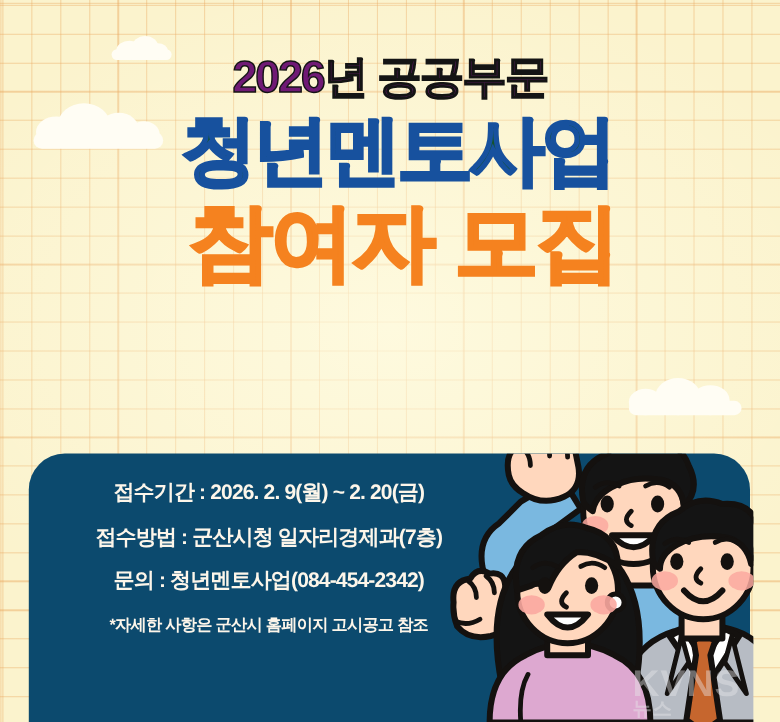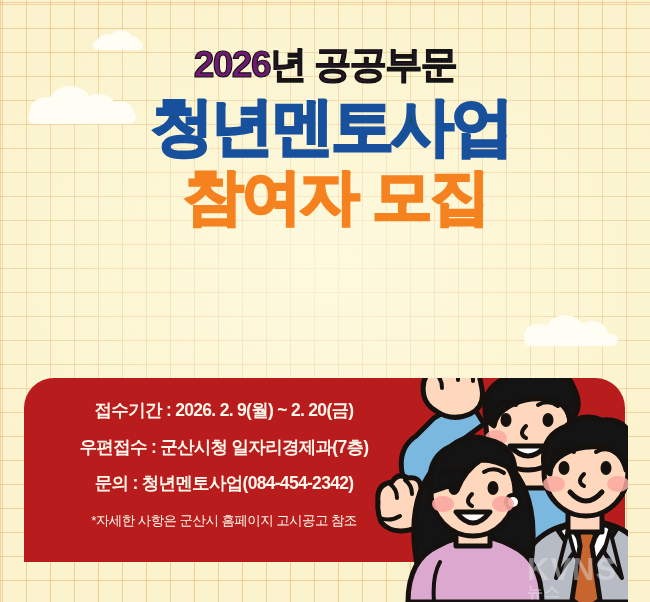--- a/index.html
+++ b/index.html
@@ -84,37 +84,37 @@
   .title-main {
     font-size: 63px;
     font-weight: 900;
     letter-spacing: -3px;
     color: #14532d;
     line-height: 1.12;
     margin: 6px 0 0 12px;
     -webkit-text-stroke: 2.5px #17519e;
   }
   .title-sub {
-    font-size: 60px;
+    font-size: 70px;
     font-weight: 900;
     letter-spacing: -2px;
     color: #f5821f;
     line-height: 1.12;
     margin: 2px 0 0 0;
     padding-left: 22px;
     -webkit-text-stroke: 2.5px #f5821f;
   }
   
   #info-box {
     position: absolute;
     left: 24px;
     top: 378px;
     width: 601px;
-    height: 184px;
-    background: #b91c1c;
+    height: 224px;
+    background: #0c4a6e;
     border-radius: 30px 30px 0 0;
     overflow: hidden;
   }
   .info-lines {
     position: absolute;
     left: 0;
     top: 24px;
     width: 400px;
     text-align: center;
     color: #fdf6ea;
@@ -123,21 +123,21 @@
     font-size: 17.5px;
     font-weight: 700;
     letter-spacing: -0.7px;
     line-height: 1.0;
     margin: 0 0 19px 0;
     white-space: nowrap;
   }
   .info-line .b { font-weight: 900; }
   .info-note {
     font-size: 13.5px;
-    font-weight: 400;
+    font-weight: 700;
     letter-spacing: -0.6px;
     margin: 6px 0 0 0;
     white-space: nowrap;
     text-align: center;
   }
   
   #people {
     position: absolute;
     left: 372px;
     top: 352px;
@@ -198,21 +198,21 @@
     <p class="title-small">2026년 공공부문</p>
     <p class="title-main">청년멘토사업</p>
     <p class="title-sub">참여자 모집</p>
   </div>
 
   <div id="info-box">
     <div class="info-lines">
 
       <p class="info-line"><span>접수기간 : 2026. </span><span class="b">2. 9</span><span>(월) ~ </span><span class="b">2. 20</span><span>(금)</span></p>
 
-      <p class="info-line">우편접수 : 군산시청 일자리경제과(7층)</p>
+      <p class="info-line">접수방법 : 군산시청 일자리경제과(7층)</p>
 
 
       <p class="info-line"><span>문의 : </span><span class="b">청년멘토사업</span><span>(084-454-2342)</span></p>
 
       <p class="info-note">*자세한 사항은 군산시 홈페이지 고시공고 참조</p>
     </div>
   </div>
 
   <div id="people">
     <svg width="278" height="250" viewBox="0 0 278 250" xmlns="http://www.w3.org/2000/svg">

